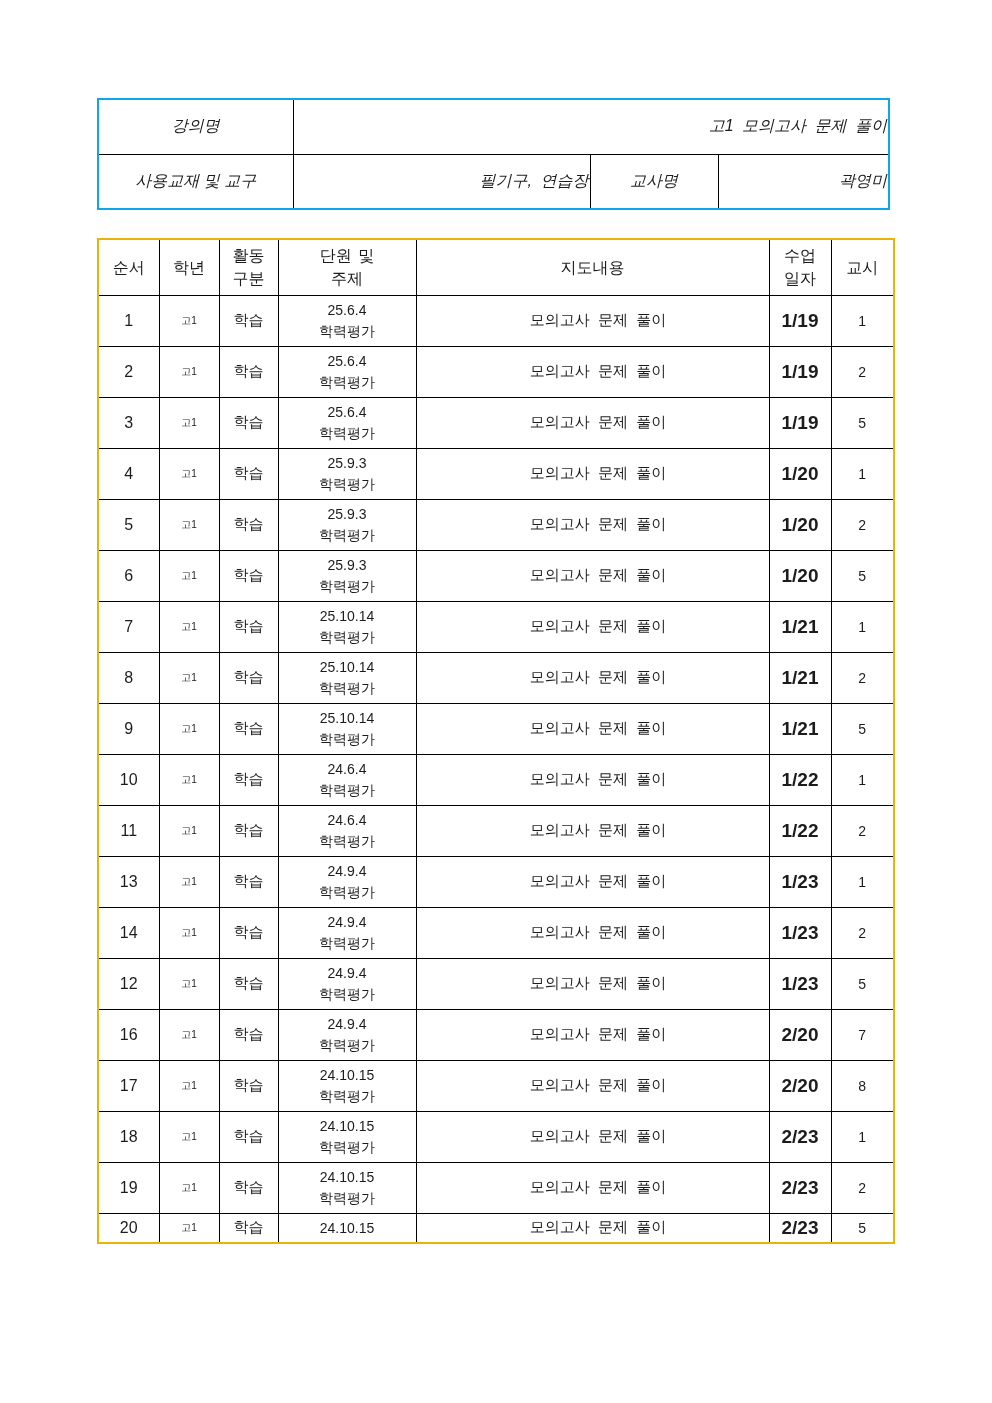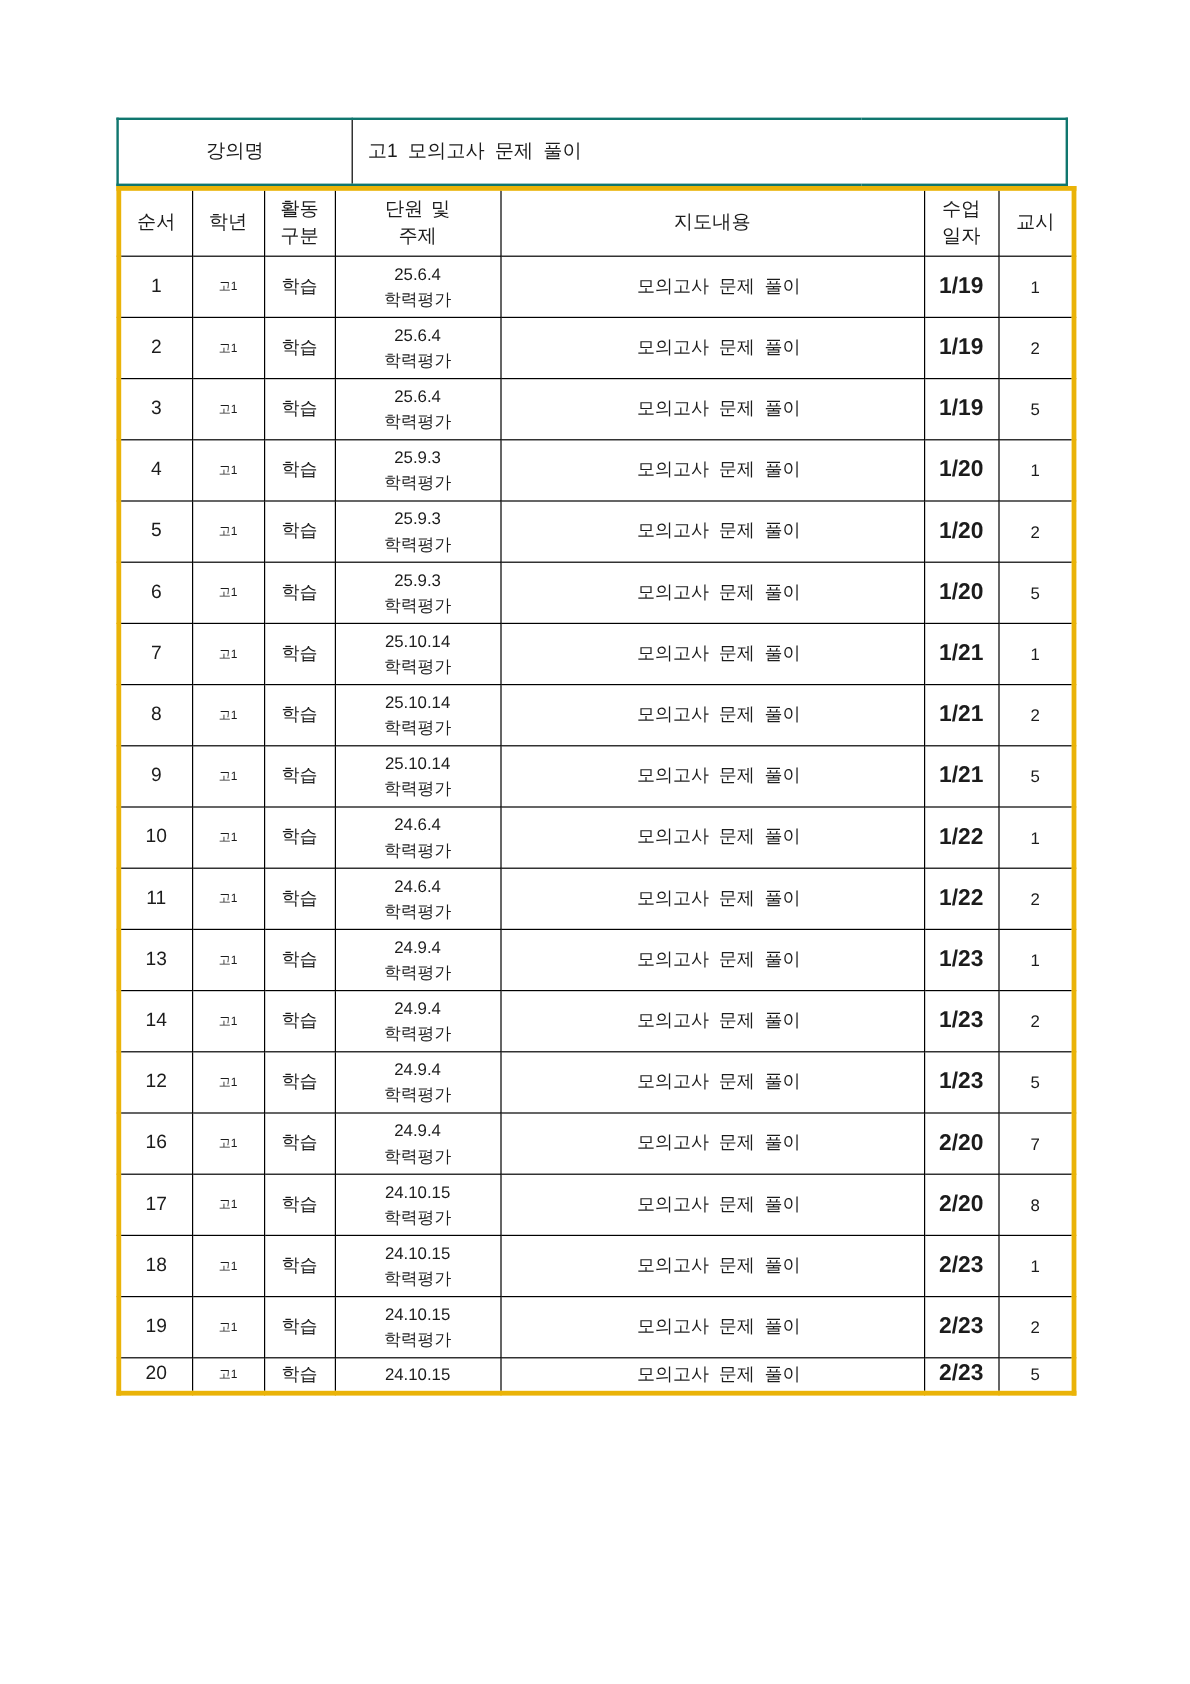--- a/index.html
+++ b/index.html
@@ -9,27 +9,27 @@
     font-family: "Liberation Sans", sans-serif;
     color: #1c1c1c;
   }
   body { width: 992px; height: 1403px; overflow: hidden; }
   .doc { padding: 98px 0 0 97px; }
 
   table { border-collapse: collapse; table-layout: fixed; }
   td { border: 1px solid #000; overflow: hidden; }
 
   
-  .info-table { width: 793px; border: 2px solid #0f766e; }
+  .info-table { width: 793px; border: 2px solid #0ea5e9; font-style: italic; }
   .info-table td { height: 55px; vertical-align: middle; font-size: 16px; }
   .cell-label { text-align: center; }
-  .cell-value { text-align: left; padding-left: 13px; word-spacing: 4px; }
+  .cell-value { text-align: right; padding-left: 13px; word-spacing: 4px; }
 
   
-  .schedule-table { width: 796px; border: 4px solid #eab308; }
+  .schedule-table { width: 796px; margin-top: 28px; border: 2px solid #eab308; }
   .schedule-table thead td {
     height: 56px; text-align: center; vertical-align: middle;
     font-size: 16px; line-height: 1.45; word-spacing: 2px;
   }
   .schedule-table tbody td { vertical-align: middle; text-align: center; }
   .schedule-table tbody tr { height: 51px; }
   .schedule-table tbody tr.short { height: 30px; }
 
   .c-seq    { font-size: 16px; }
   .c-grade  { font-size: 10px; }
@@ -49,20 +49,26 @@
     <colgroup>
       <col style="width:195px">
         <col style="width:297px">
         <col style="width:128px">
         <col style="width:171px">
     </colgroup>
     <tbody>
       <tr>
         <td class="cell-label">강의명</td>
         <td class="cell-value" colspan="3">고1 모의고사 문제 풀이</td>
+      </tr>
+      <tr>
+        <td class="cell-label">사용교재 및 교구</td>
+        <td class="cell-value">필기구, 연습장</td>
+        <td class="cell-label">교사명</td>
+        <td class="cell-value">곽영미</td>
       </tr>
     </tbody>
   </table>
 
   <table class="schedule-table">
     <colgroup>
       <col style="width:61px">
         <col style="width:60px">
         <col style="width:59px">
         <col style="width:138px">

